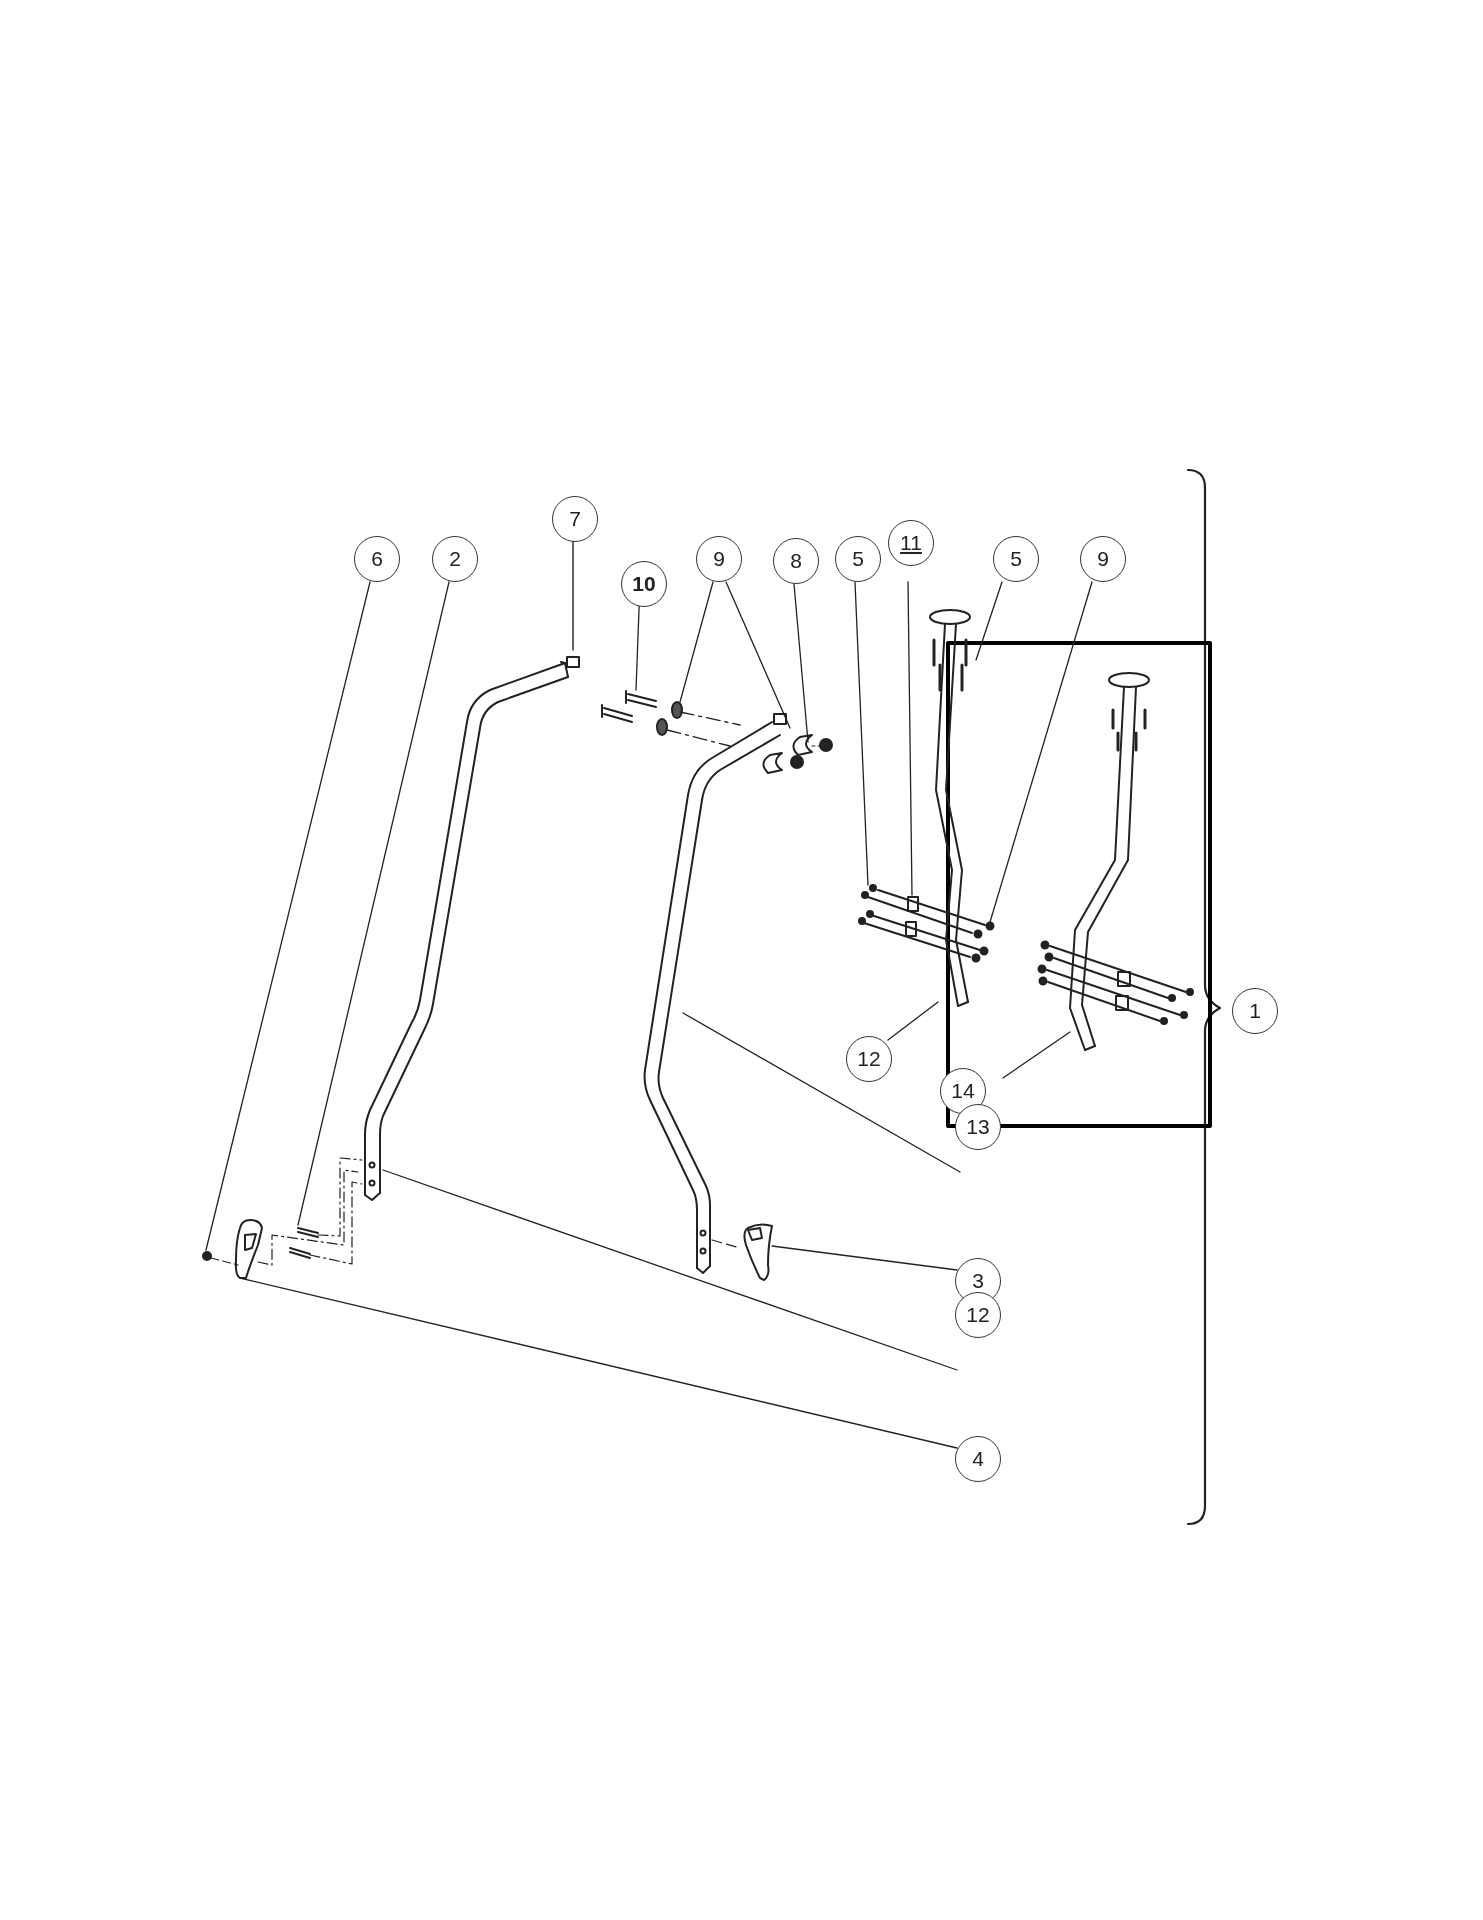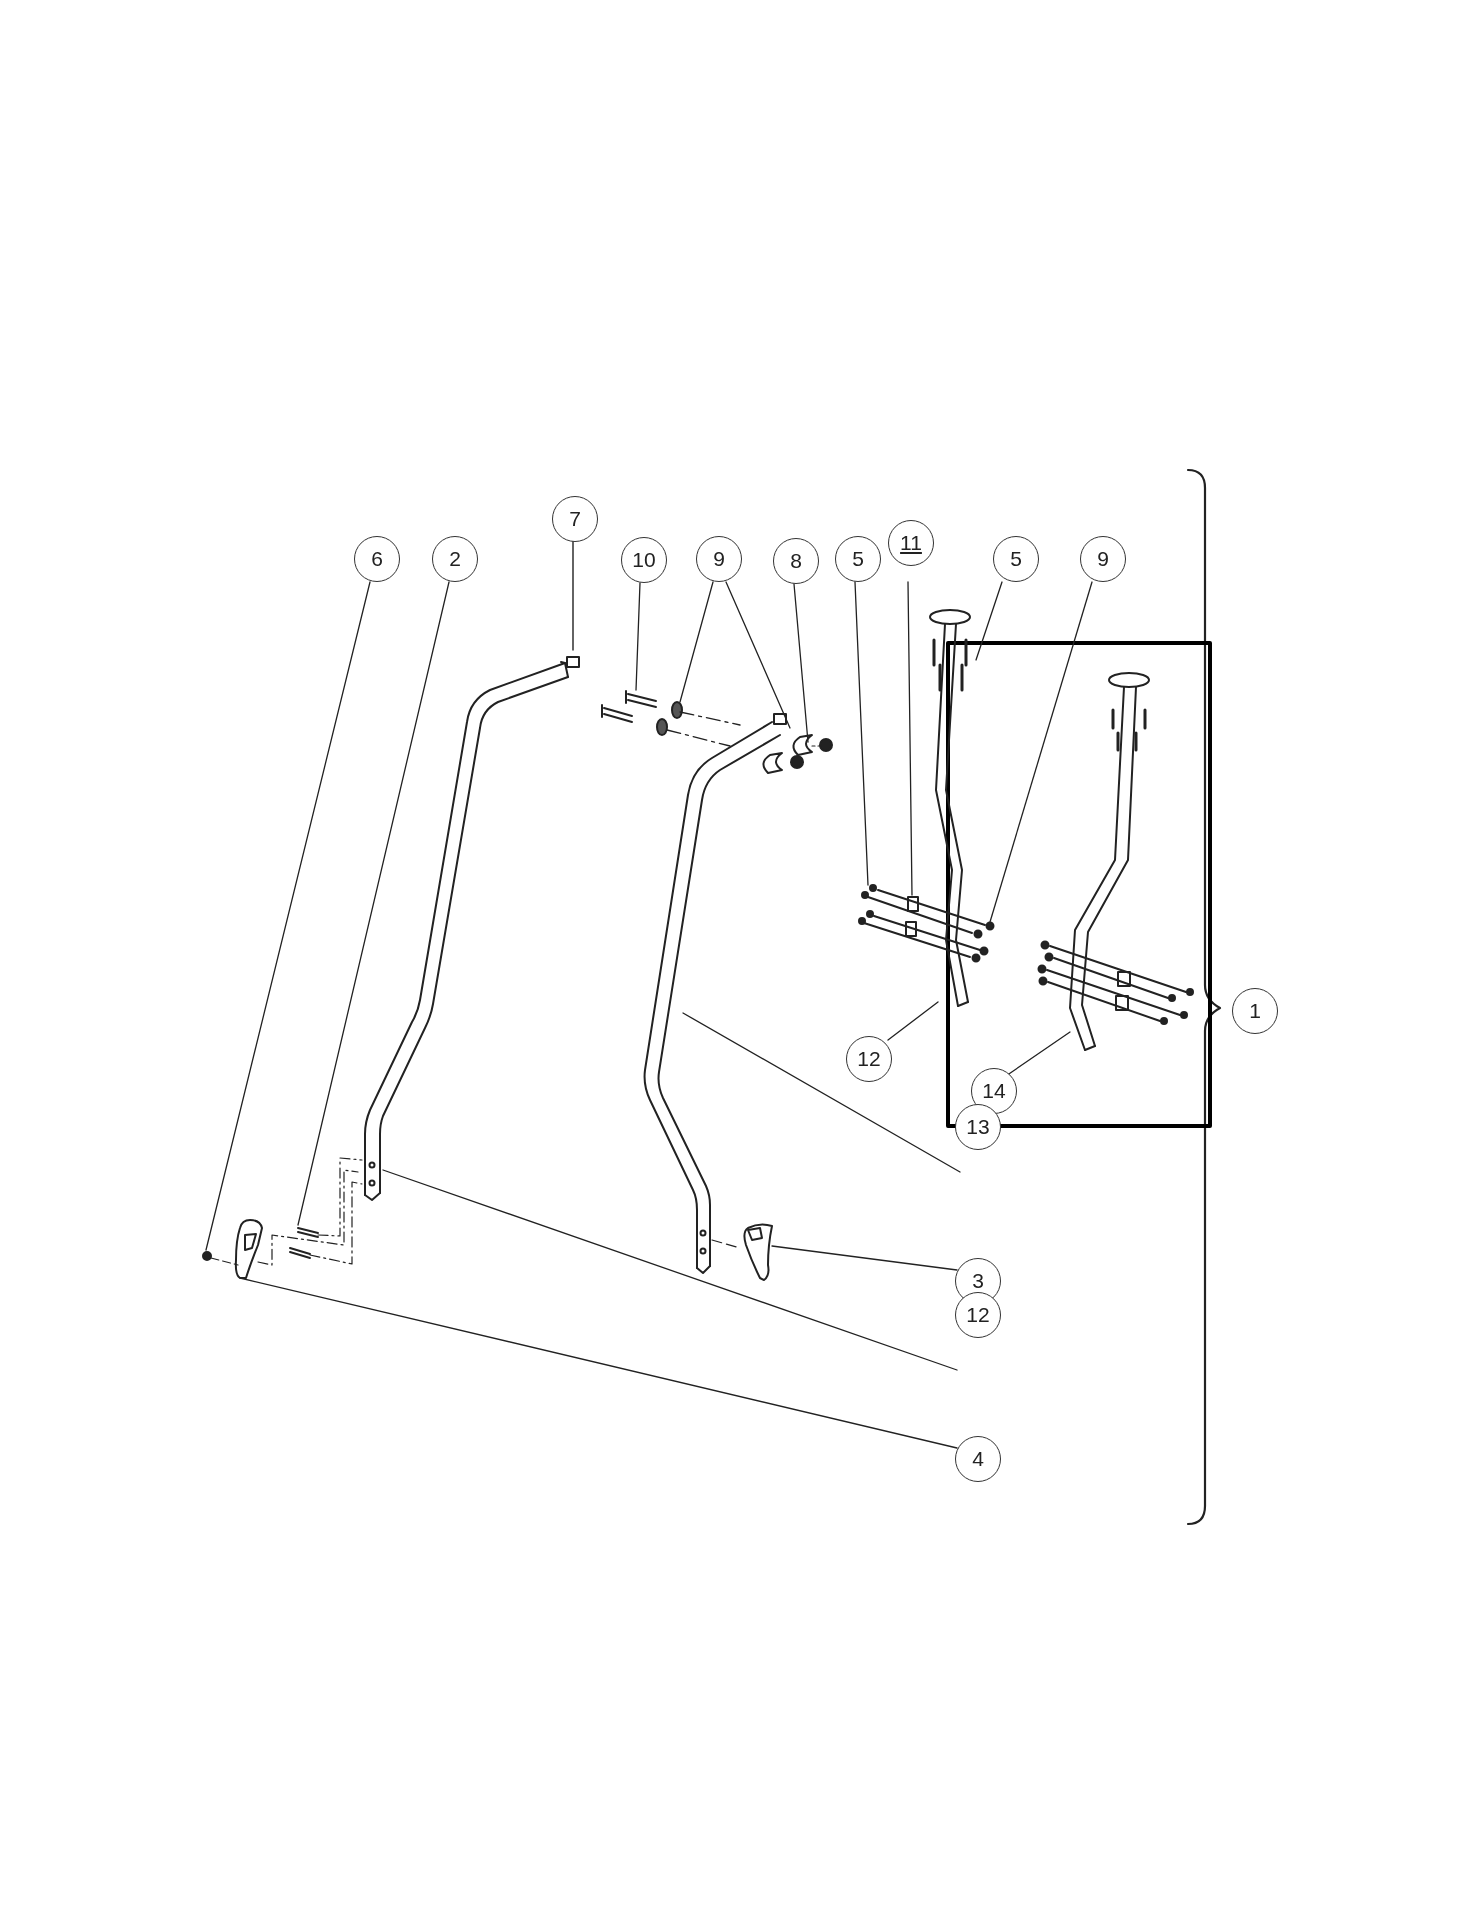--- a/index.html
+++ b/index.html
@@ -144,26 +144,26 @@
     <path d="M683 1013 L960 1172"></path>
     <path d="M772 1246 L957 1270"></path>
     <path d="M383 1170 L957 1370"></path>
     <path d="M240 1278 L957 1448"></path>
   </g>
 </svg>
 
 <div class="balloon" style="left:354px;top:536px;">6</div>
 <div class="balloon" style="left:432px;top:536px;">2</div>
 <div class="balloon" style="left:552px;top:496px;">7</div>
-<div class="balloon" style="left:621px;top:537px;">10</div>
+<div class="balloon" style="left:621px;top:561px;font-weight:bold;">10</div>
 <div class="balloon" style="left:696px;top:536px;">9</div>
 <div class="balloon" style="left:773px;top:538px;">8</div>
 <div class="balloon" style="left:835px;top:536px;">5</div>
 <div class="balloon" style="left:888px;top:520px;text-decoration:underline;">11</div>
 <div class="balloon" style="left:993px;top:536px;">5</div>
 <div class="balloon" style="left:1080px;top:536px;">9</div>
 <div class="balloon" style="left:1232px;top:988px;">1</div>
 <div class="balloon" style="left:846px;top:1036px;">12</div>
-<div class="balloon" style="left:971px;top:1068px;text-align:right;">14</div>
+<div class="balloon" style="left:940px;top:1068px;text-align:right;">14</div>
 <div class="balloon" style="left:955px;top:1104px;">13</div>
 <div class="balloon" style="left:955px;top:1258px;">3</div>
 <div class="balloon" style="left:955px;top:1292px;">12</div>
 <div class="balloon" style="left:955px;top:1436px;">4</div>
 
 </body></html>

